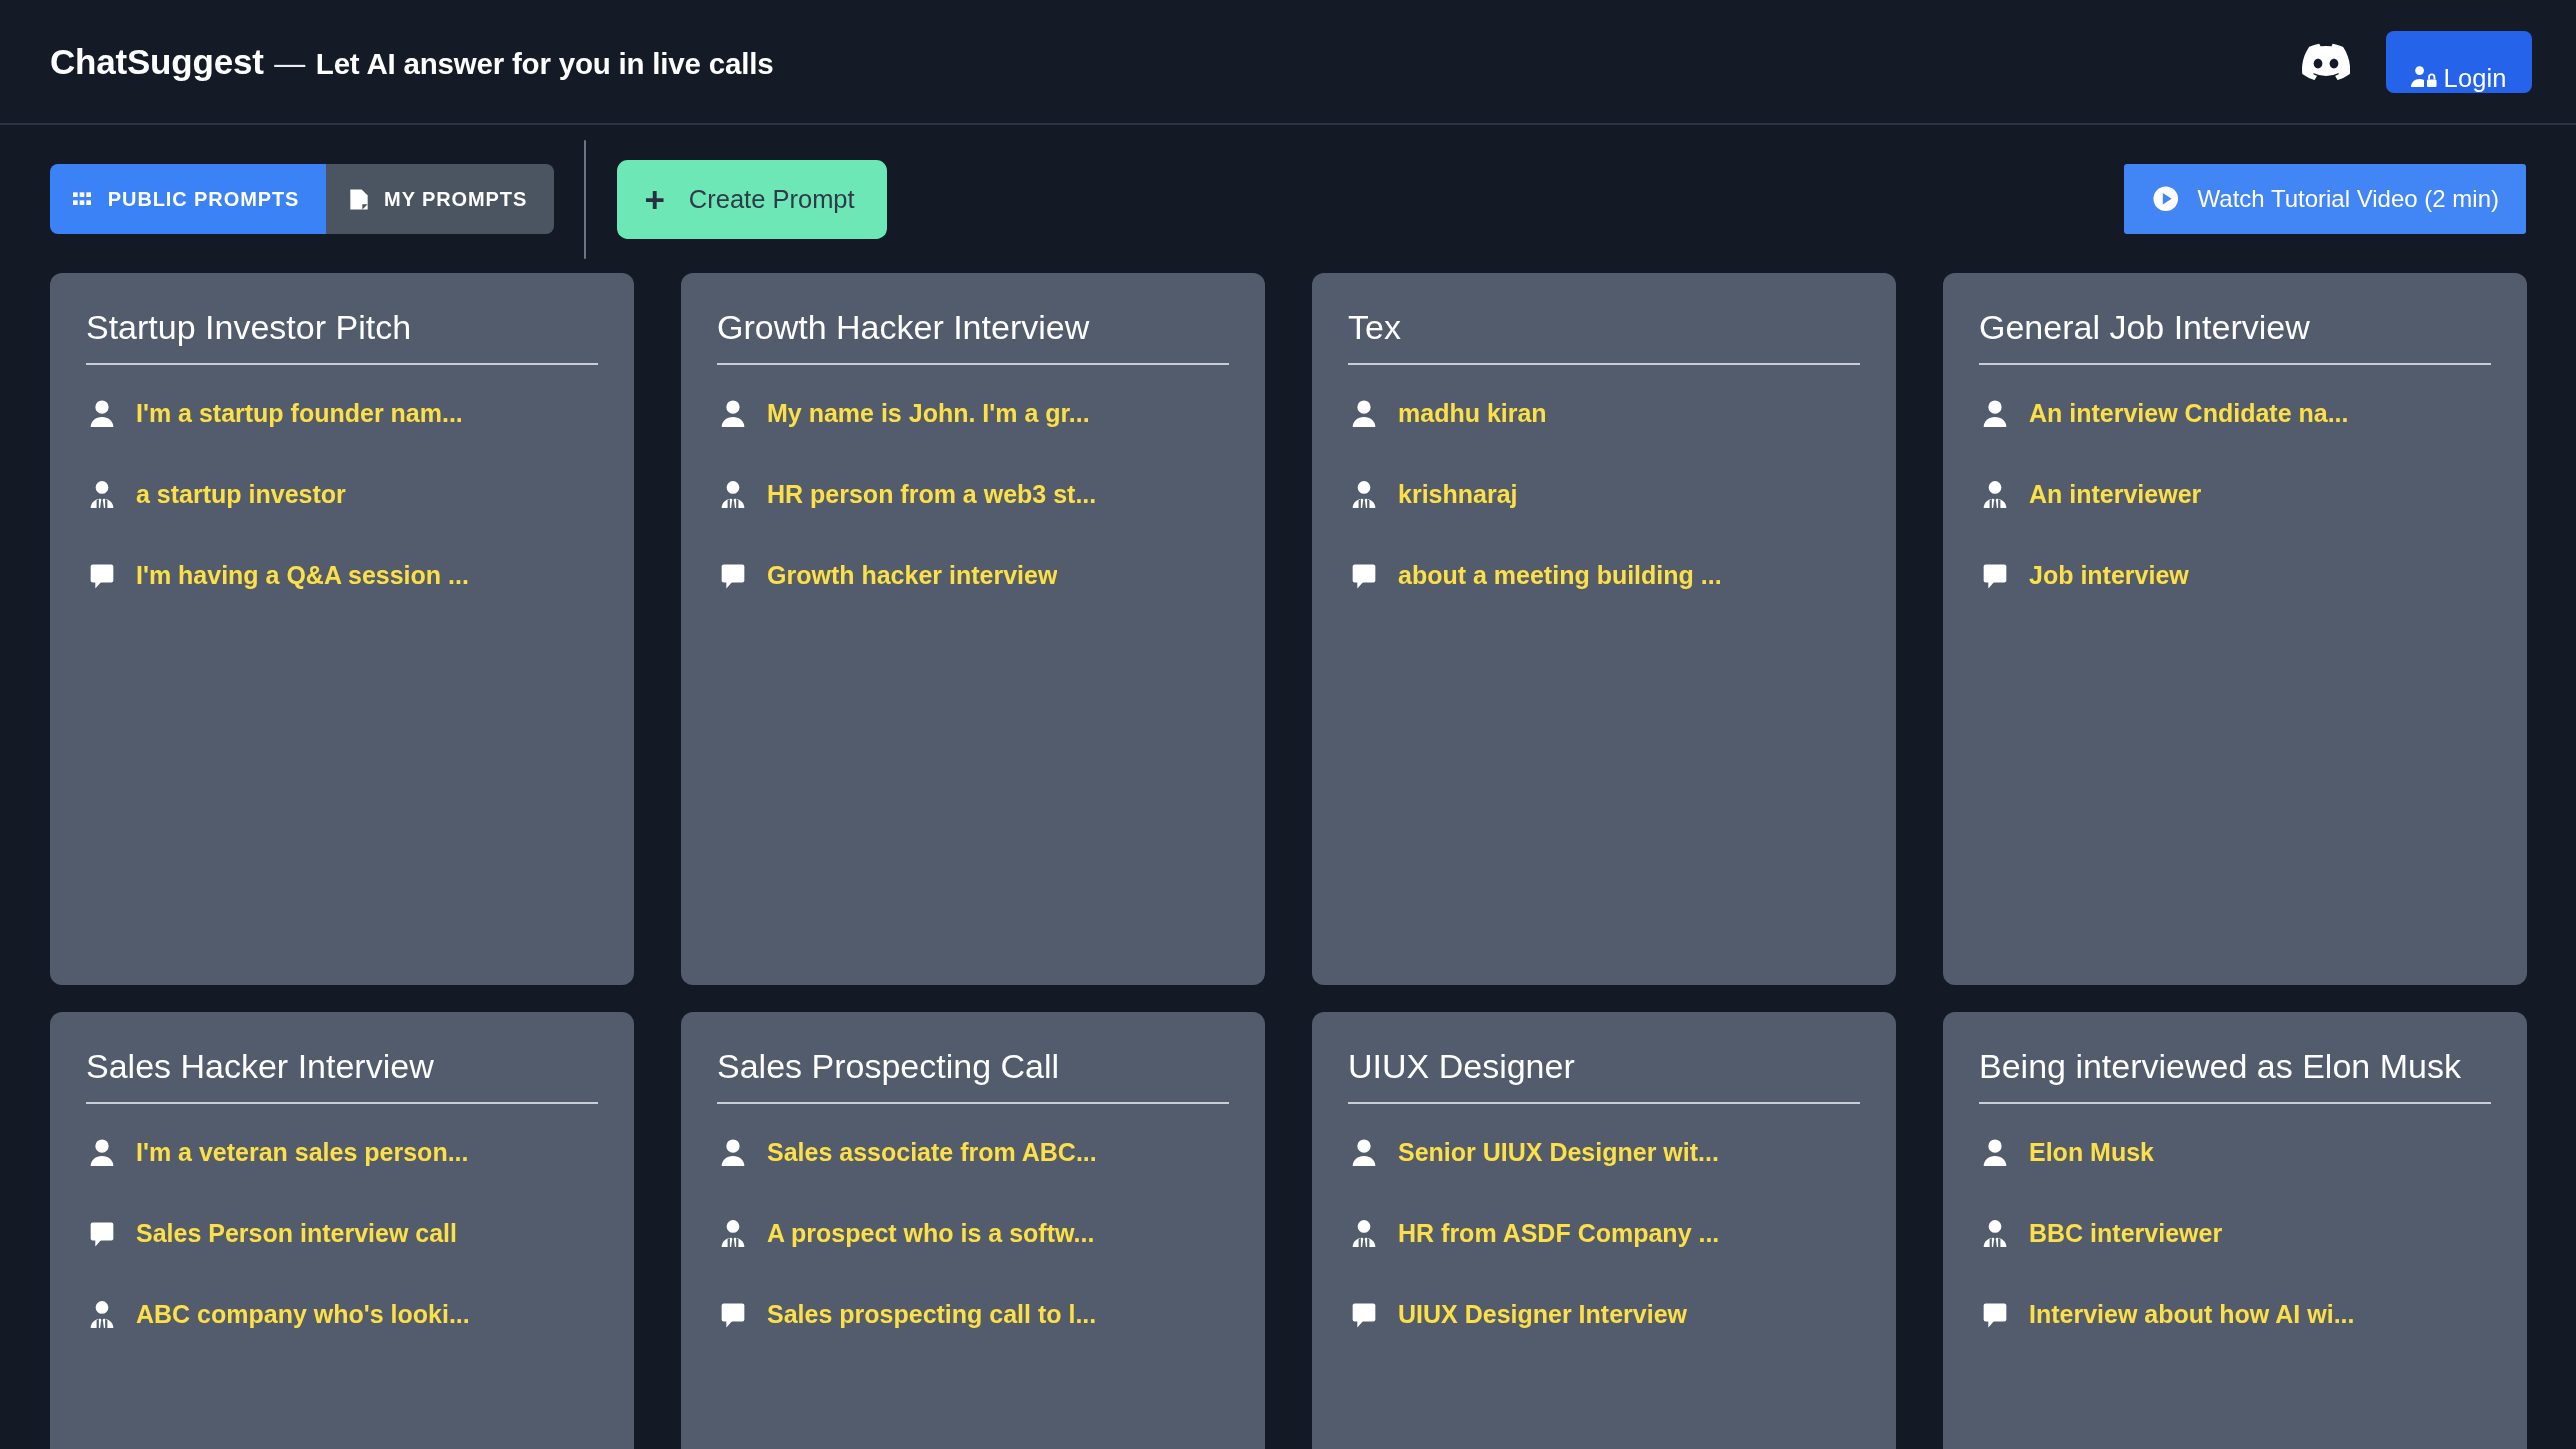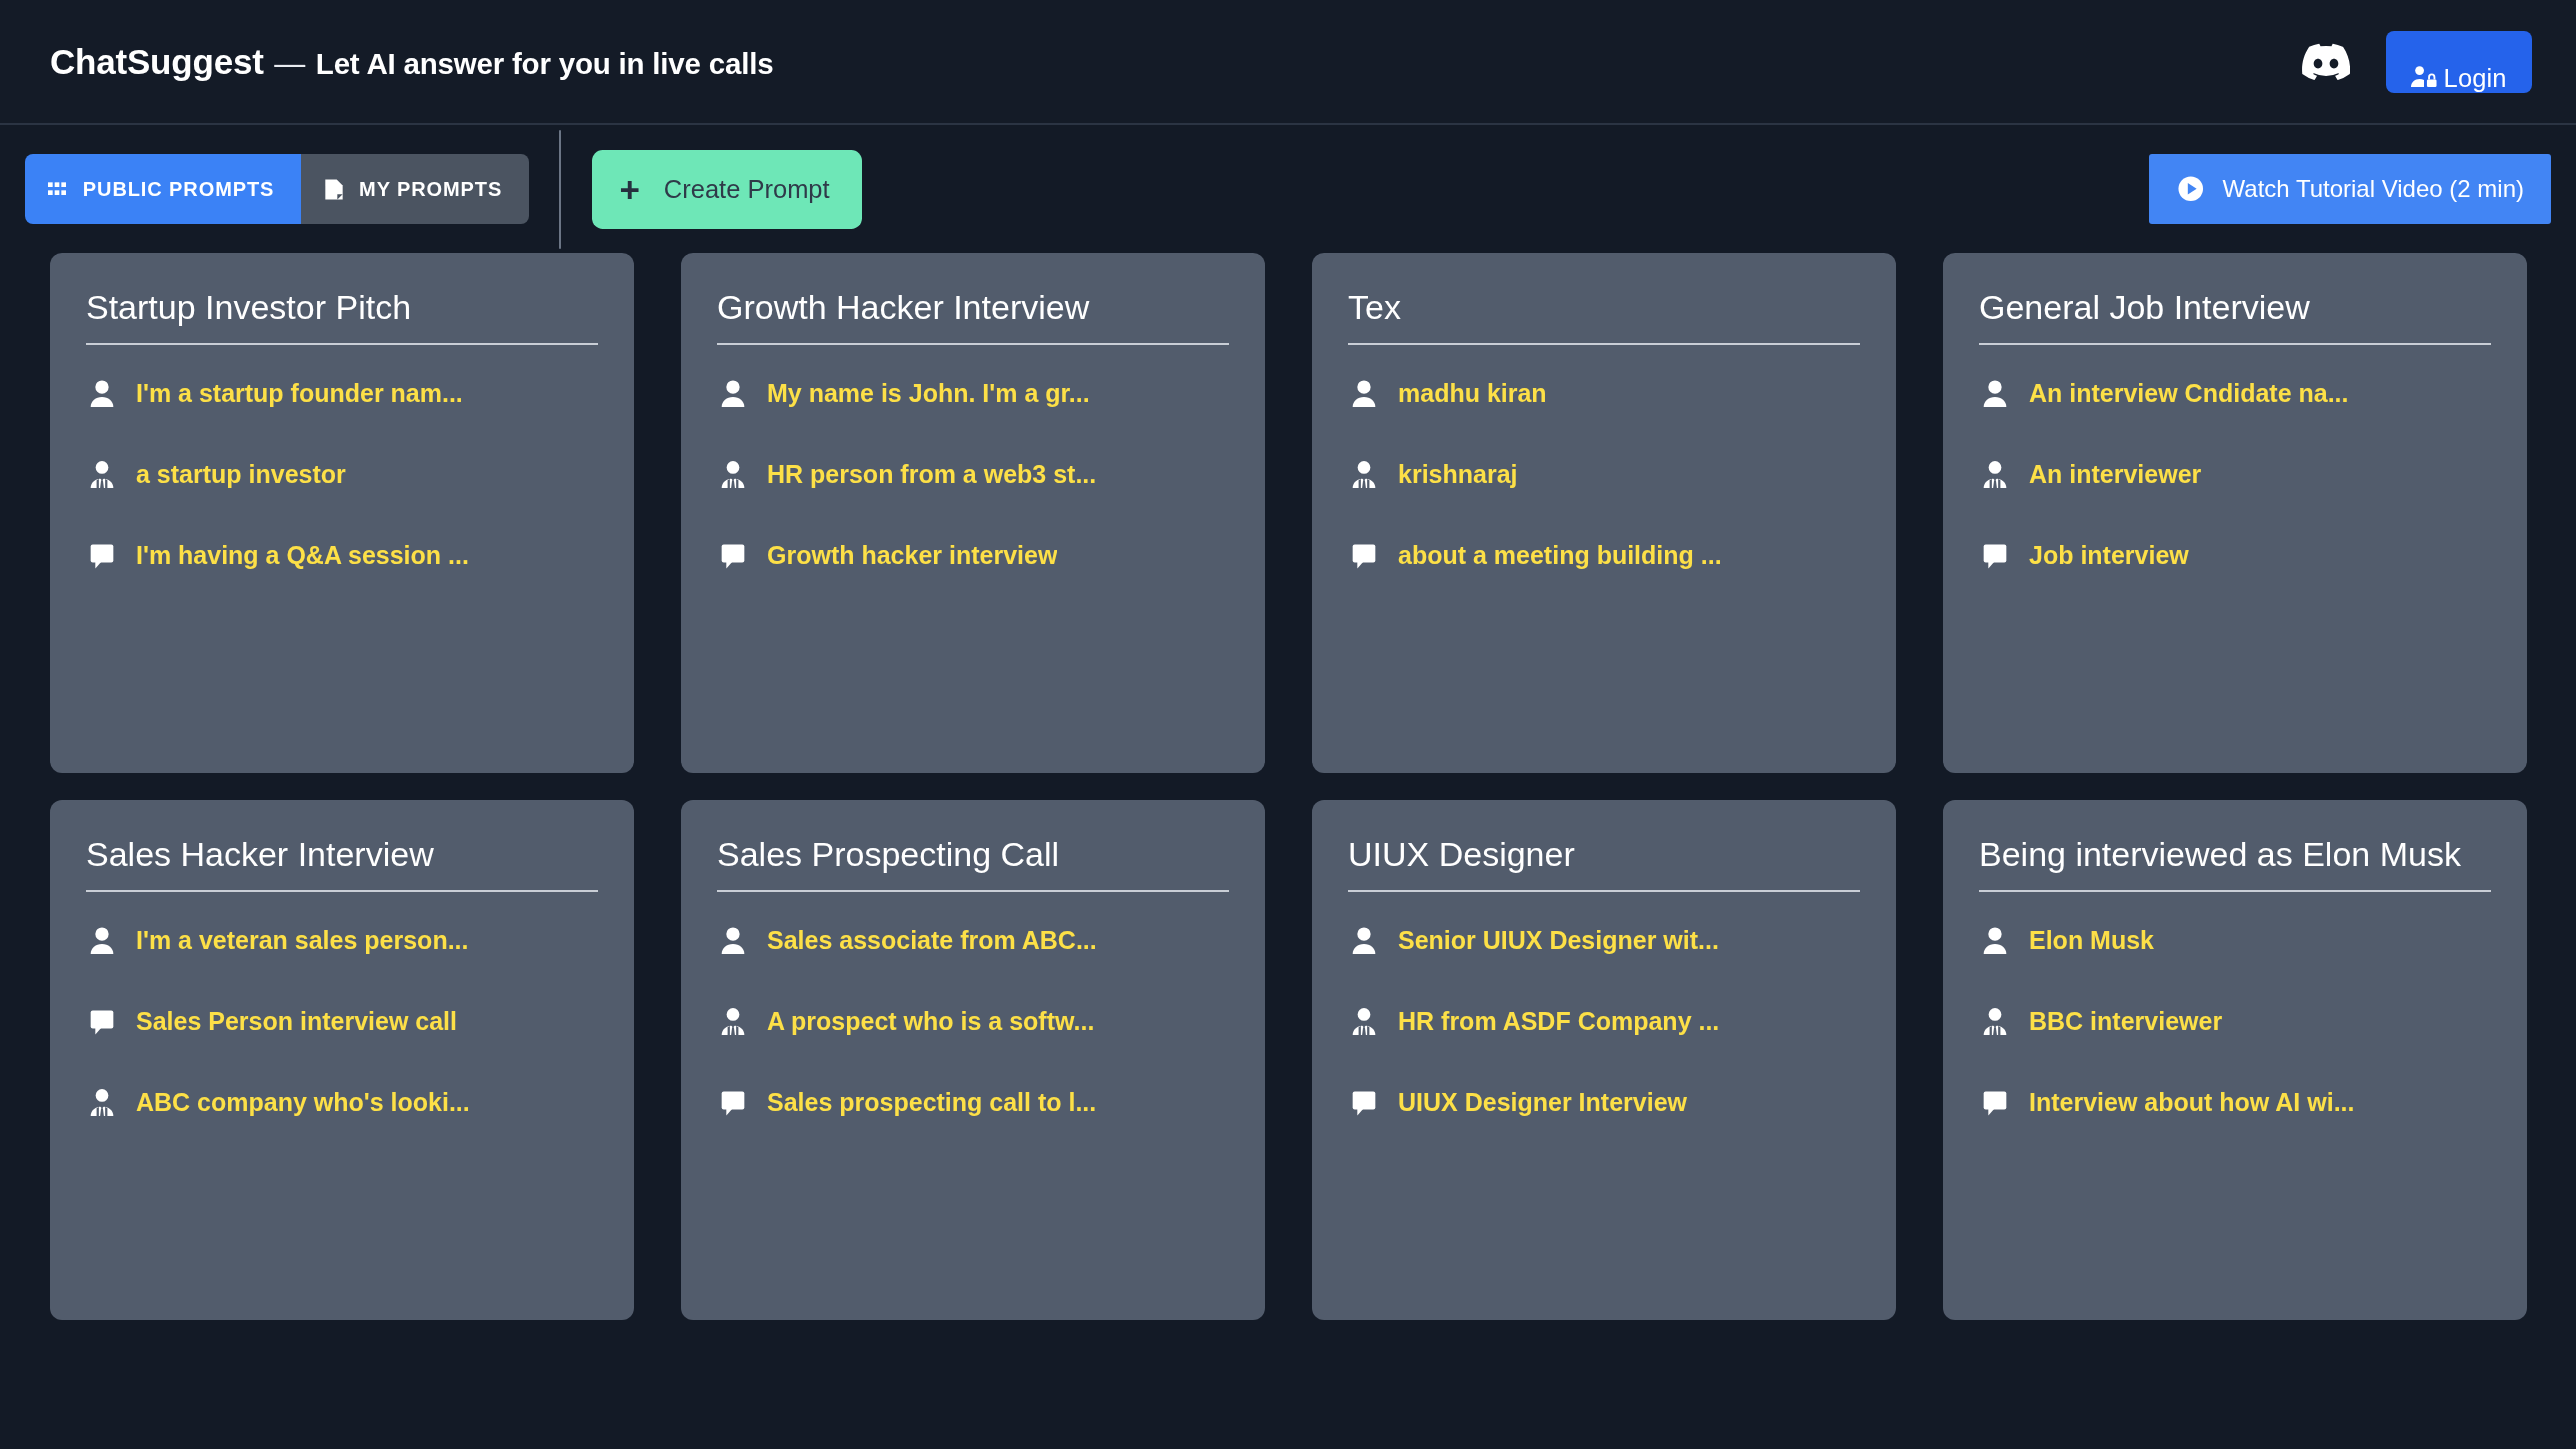--- a/index.html
+++ b/index.html
@@ -71,22 +71,22 @@
     color: #ffffff;
     letter-spacing: 0.1px;
     white-space: nowrap;
   }
   .login-btn svg { width: 29.5px; height: 29.5px; display:block; }
 
   
   .toolbar {
     display: flex;
     align-items: center;
-    padding: 0 25px;
-    height: 128px;
+    padding: 0 50px;
+    height: 148px;
     position: relative;
   }
   .tabgroup {
     display: flex;
     border-radius: 8px;
     overflow: hidden;
     height: 70px;
   }
   .tab {
     display: flex;
@@ -167,21 +167,21 @@
   .grid {
     display: grid;
     grid-template-columns: repeat(4, 584px);
     column-gap: 47px;
     row-gap: 27px;
     padding: 0 50px;
   }
   .card {
     background: #525c6c;
     border-radius: 12px;
-    height: 520px;
+    height: 712px;
     padding: 35px 36px 0 36px;
     cursor: pointer;
     overflow: hidden;
   }
   .card-title {
     font-size: 34px;
     line-height: 1.12;
     font-weight: 400;
     color: #ffffff;
     word-break: break-word;

